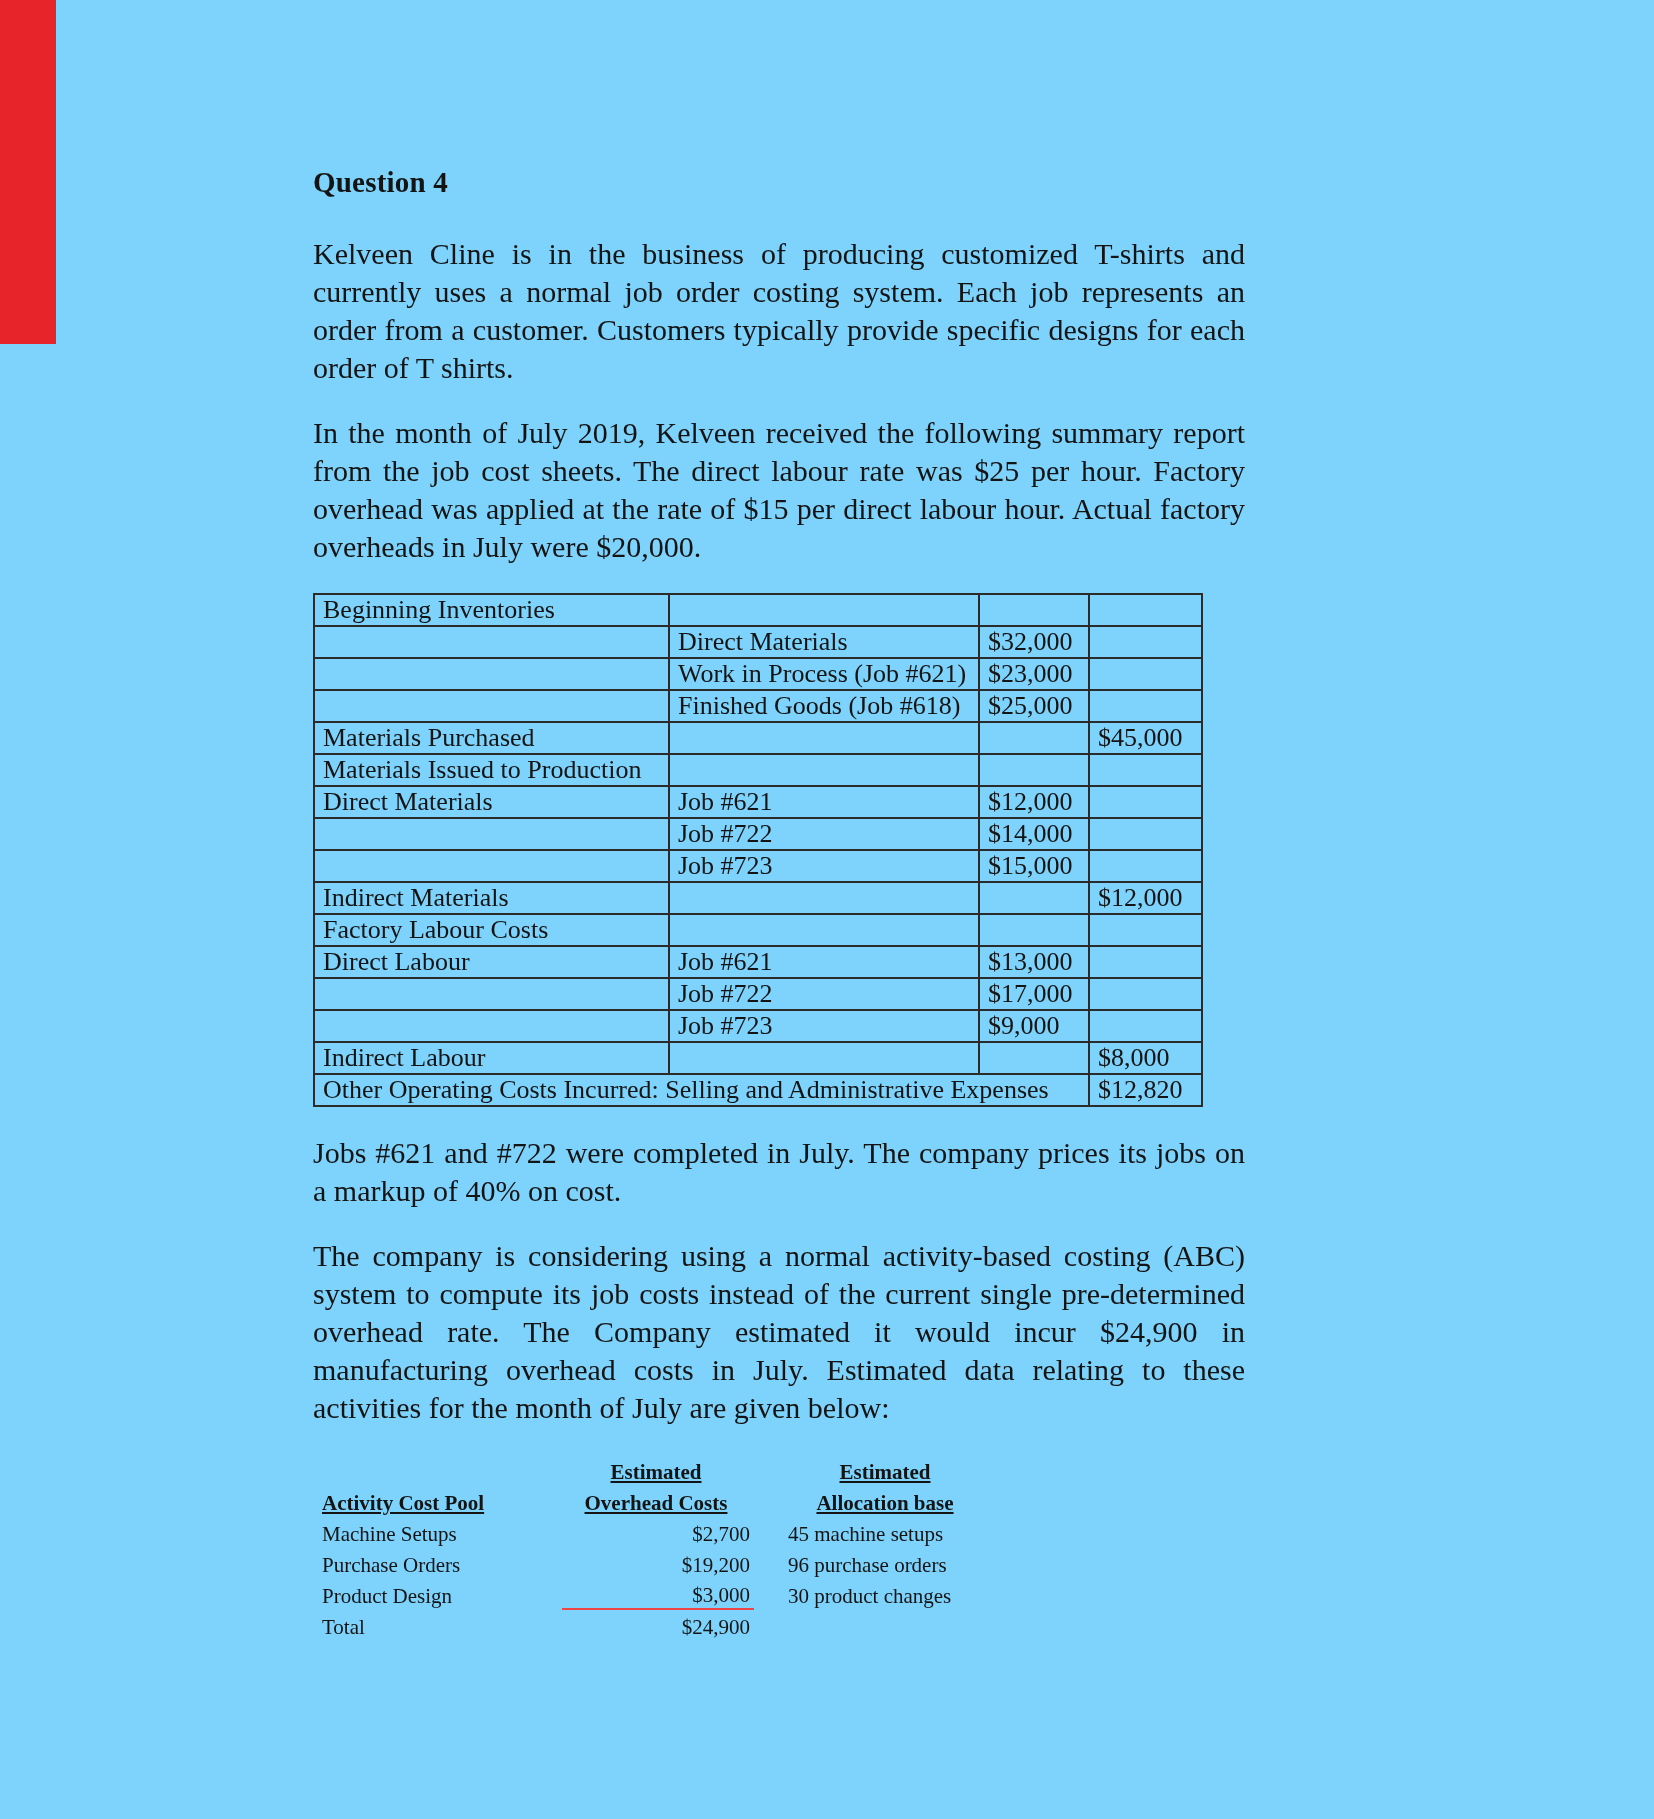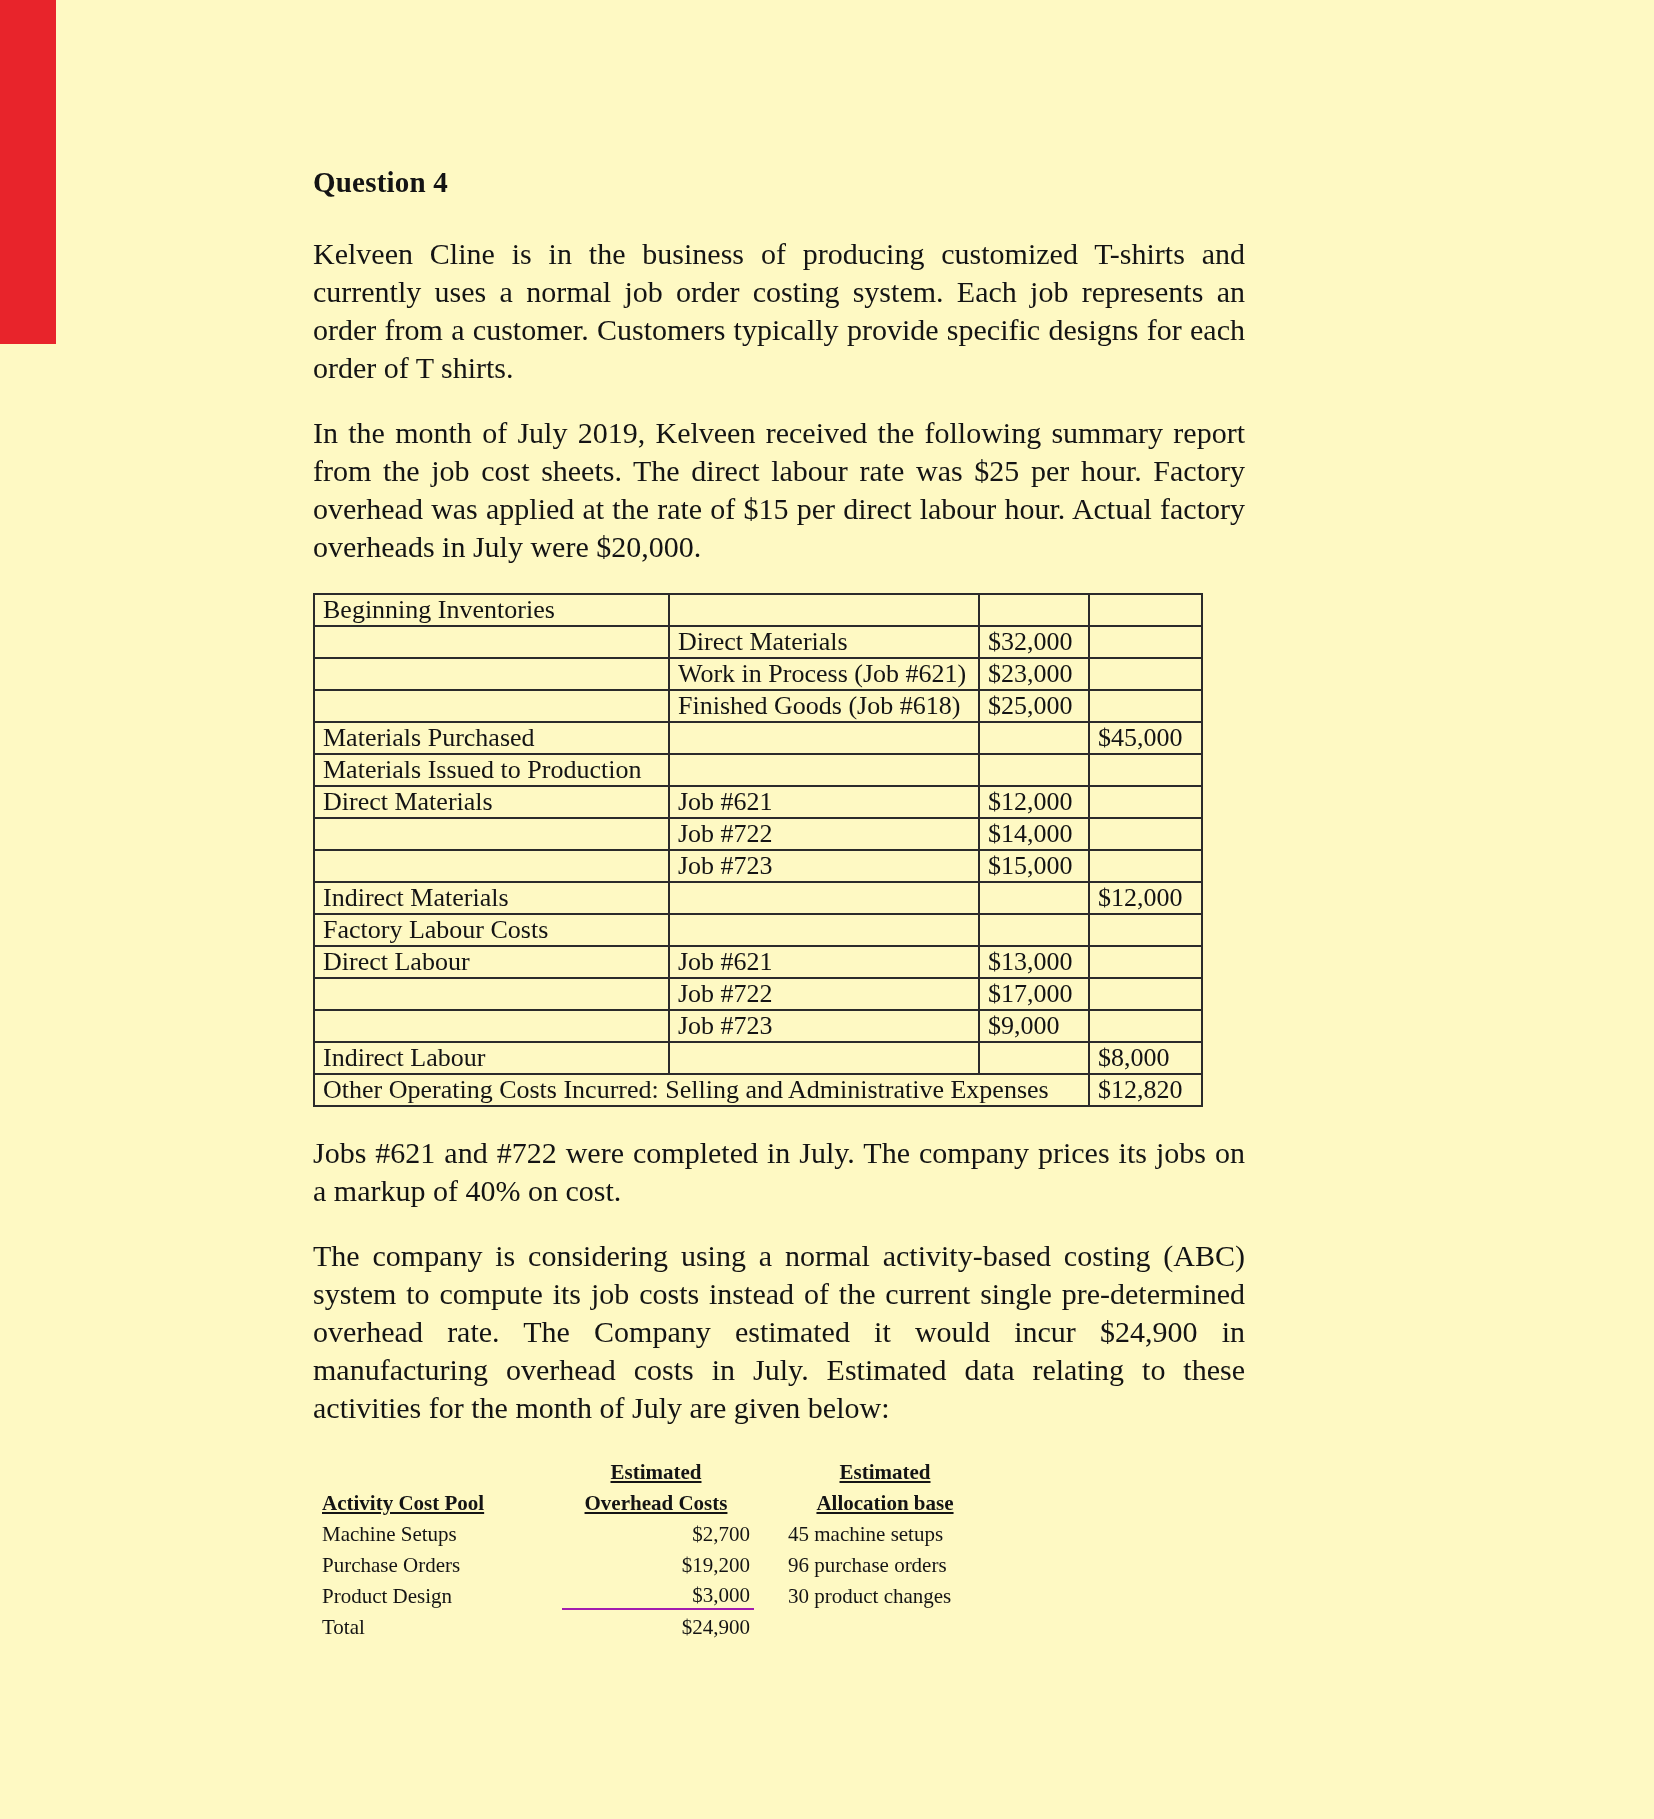--- a/index.html
+++ b/index.html
@@ -1,20 +1,20 @@
 <!DOCTYPE html>
 <html><head>
 <meta charset="utf-8">
 <style>
   * { margin:0; padding:0; box-sizing:border-box; }
   html,body { background:#ffffff; }
   .page {
     position:relative;
     width:1654px; height:1819px;
-    background:#fef9c3;
+    background:#7dd3fc;
     font-family:"Liberation Serif", serif;
     color:#141414;
     overflow:hidden;
   }
   .red-strip {
     position:absolute; left:0; top:0;
     width:56px; height:344px;
     background:#e8242b;
   }
   .content {
@@ -60,21 +60,21 @@
     white-space:nowrap;
   }
   table.abc td.pool  { width:240px; text-align:left; }
   table.abc td.cost  { width:192px; text-align:right; padding-right:4px; }
   table.abc td.base  { width:262px; text-align:left; padding-left:34px; }
   table.abc td.ctr   { text-align:center; padding-left:0; }
   table.abc .hdr {
     font-weight:bold;
     text-decoration:underline;
   }
-  table.abc tr.rule td.cost { border-bottom:2px solid #a21caf; }
+  table.abc tr.rule td.cost { border-bottom:2px solid #ef4444; }
 </style>
 </head>
 <body>
 
 <div class="page">
 
   <div class="red-strip"></div>
 
   <div class="content">
 

